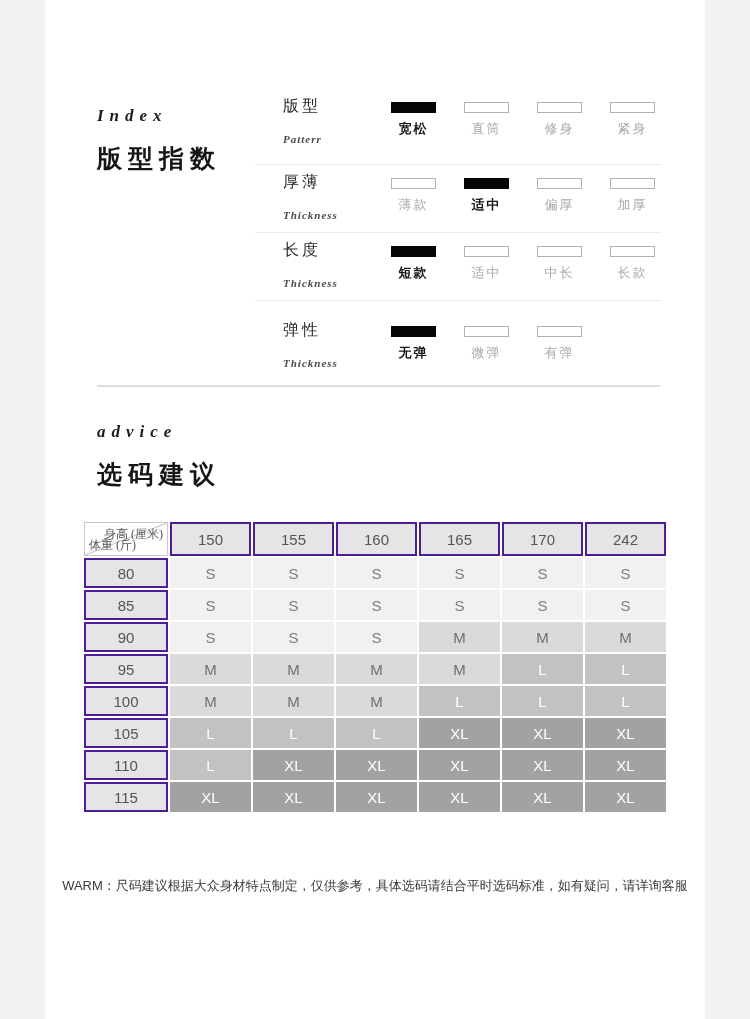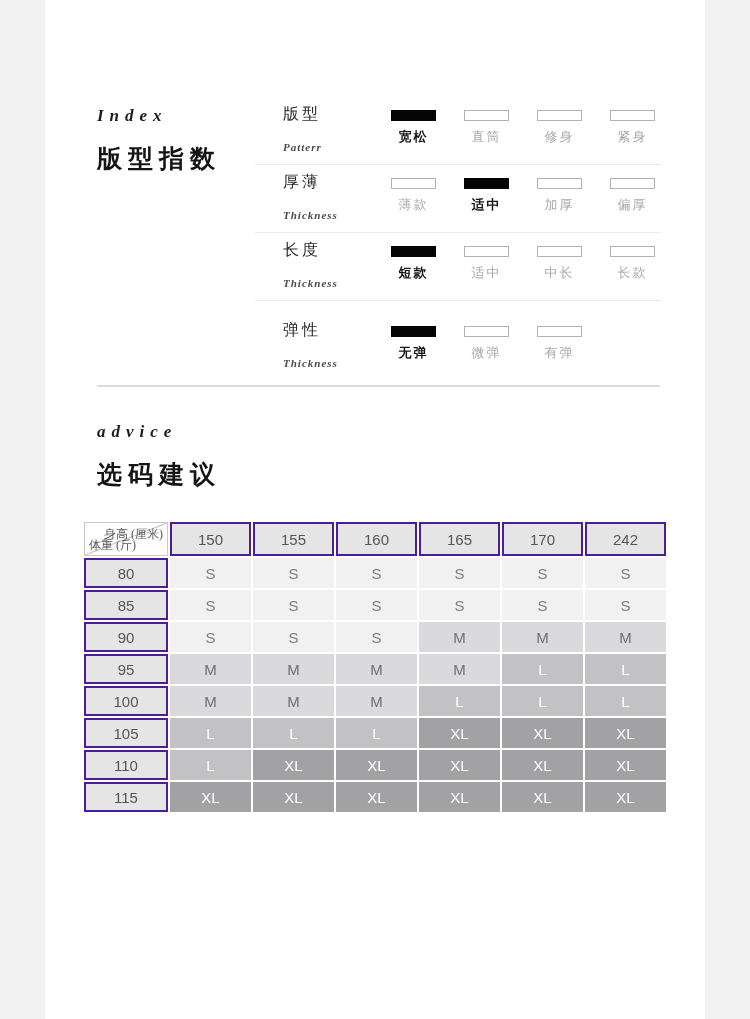--- a/index.html
+++ b/index.html
@@ -99,21 +99,21 @@
 <body>
 
 <div class="card">
 
   <div class="section-title" id="index-title">
     <div class="title-en">Index</div>
     <div class="title-zh">版型指数</div>
   </div>
 
   <div id="index-rows">
-      <div class="index-row" style="top: 104px;">
+      <div class="index-row" style="top: 96px;">
         <div class="index-row-label">
           <div class="zh">版型</div>
           <div class="en">Patterr</div>
         </div>
         <div class="index-option selected">
           <div class="option-bar"></div>
           <div class="option-label">宽松</div>
         </div>
         <div class="index-option">
           <div class="option-bar"></div>
@@ -136,25 +136,25 @@
         <div class="index-option">
           <div class="option-bar"></div>
           <div class="option-label">薄款</div>
         </div>
         <div class="index-option selected">
           <div class="option-bar"></div>
           <div class="option-label">适中</div>
         </div>
         <div class="index-option">
           <div class="option-bar"></div>
+          <div class="option-label">偏厚</div>
+        </div>
+        <div class="index-option">
+          <div class="option-bar"></div>
           <div class="option-label">加厚</div>
-        </div>
-        <div class="index-option">
-          <div class="option-bar"></div>
-          <div class="option-label">偏厚</div>
         </div>
       </div>
       <div class="index-row" style="top: 240px;">
         <div class="index-row-label">
           <div class="zh">长度</div>
           <div class="en">Thickness</div>
         </div>
         <div class="index-option selected">
           <div class="option-bar"></div>
           <div class="option-label">短款</div>
@@ -264,14 +264,15 @@
       <div class="st-cell" style="background: rgb(162, 162, 164); color: rgb(255, 255, 255);">XL</div>
       <div class="st-cell st-head">115</div>
       <div class="st-cell" style="background: rgb(162, 162, 164); color: rgb(255, 255, 255);">XL</div>
       <div class="st-cell" style="background: rgb(162, 162, 164); color: rgb(255, 255, 255);">XL</div>
       <div class="st-cell" style="background: rgb(162, 162, 164); color: rgb(255, 255, 255);">XL</div>
       <div class="st-cell" style="background: rgb(162, 162, 164); color: rgb(255, 255, 255);">XL</div>
       <div class="st-cell" style="background: rgb(162, 162, 164); color: rgb(255, 255, 255);">XL</div>
       <div class="st-cell" style="background: rgb(162, 162, 164); color: rgb(255, 255, 255);">XL</div>
     </div>
 
+  <div class="note">WARM：尺码建议根据大众身材特点制定，仅供参考，具体选码请结合平时选码标准，如有疑问，请详询客服</div>
 
 </div>
 
 </body></html>

